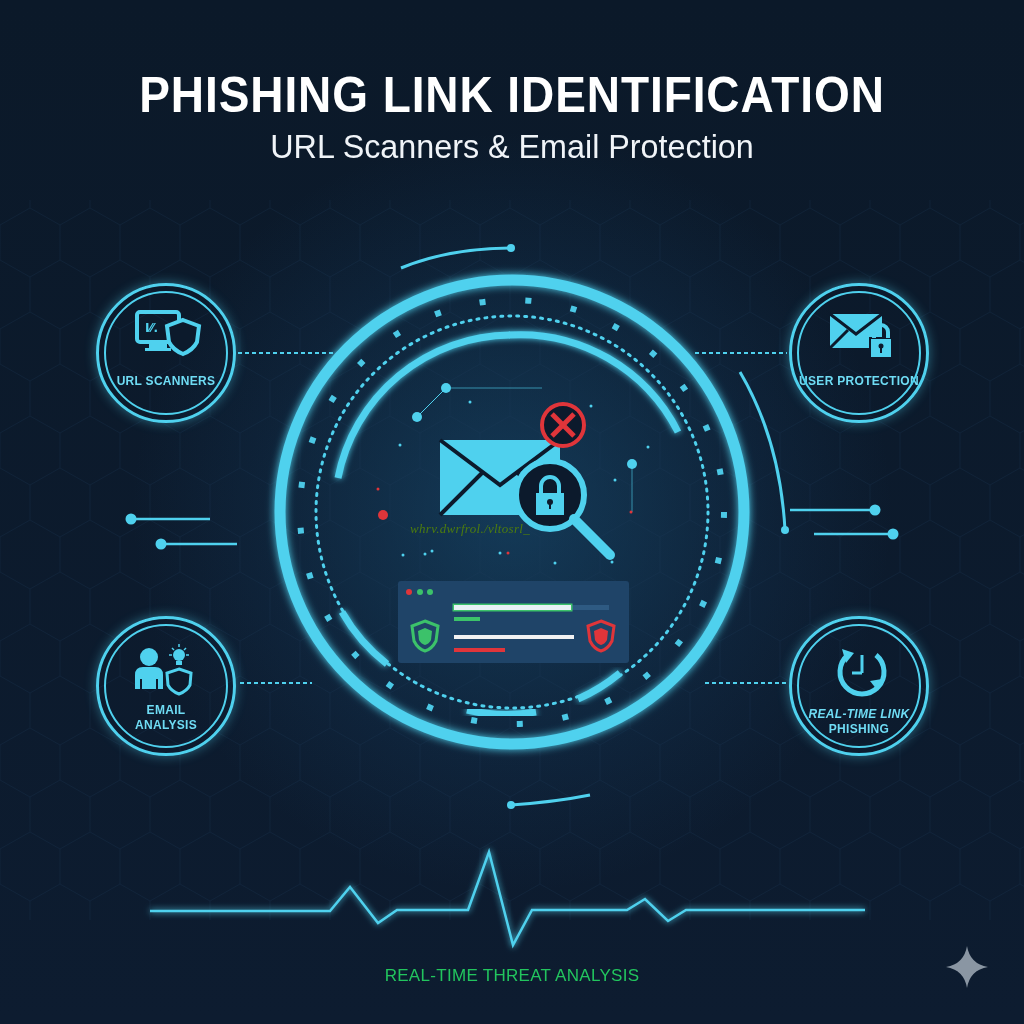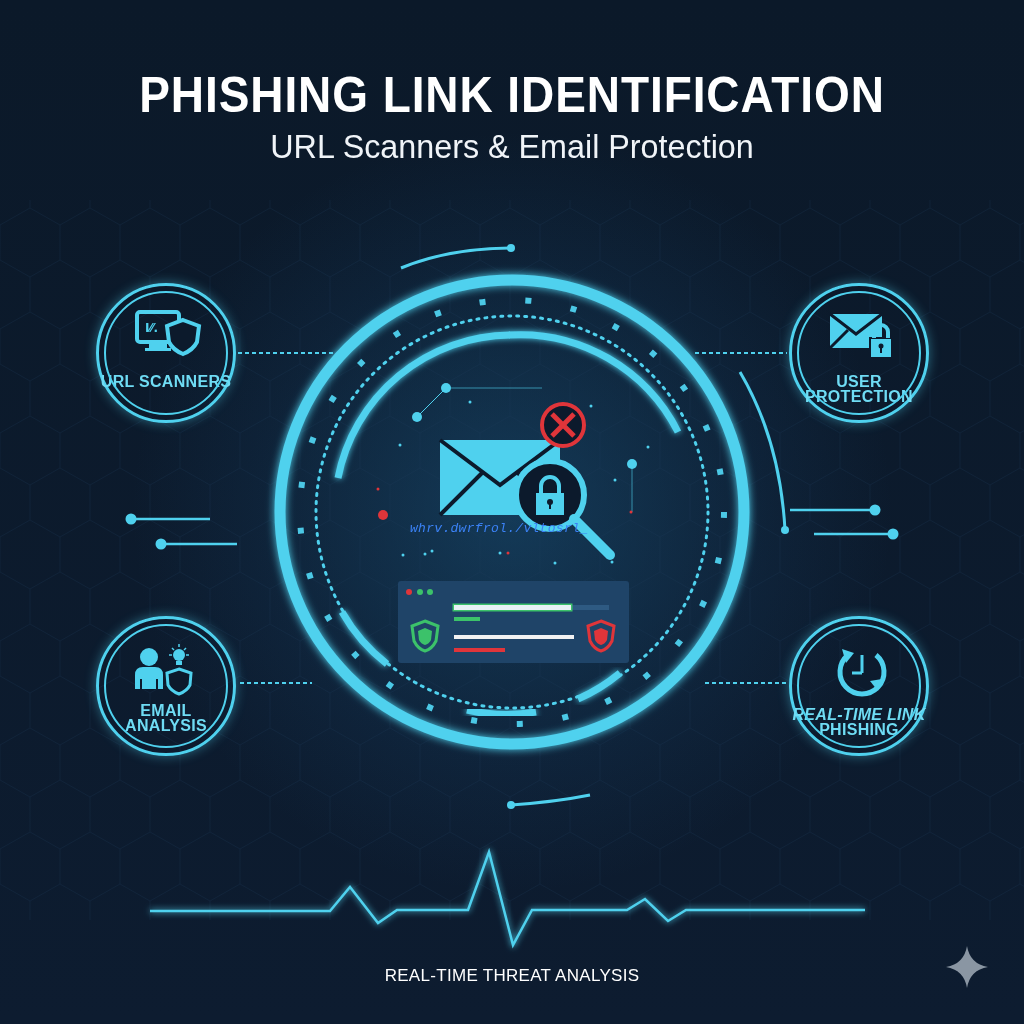--- a/index.html
+++ b/index.html
@@ -7,24 +7,24 @@
   .bg{position:absolute;inset:0;
       background:
         radial-gradient(circle at 512px 512px, rgba(40,140,200,0.28) 0px, rgba(30,90,140,0.12) 260px, rgba(12,26,44,0) 380px),
         linear-gradient(#0b1929,#0d1c30);}
   .hex{position:absolute;inset:0;opacity:0.25;}
   .title{position:absolute;left:0;right:0;top:66px;text-align:center;color:#ffffff;font-weight:bold;font-size:50px;letter-spacing:1px;transform:scaleX(0.92);}
   .subtitle{position:absolute;left:0;right:0;top:127px;text-align:center;color:#f0f4f8;font-size:34px;transform:scaleX(0.95);}
   svg.main{position:absolute;left:0;top:0;}
   .node{position:absolute;width:140px;height:140px;border-radius:50%;border:3px solid #4fd1ee;box-sizing:border-box;box-shadow:0 0 12px rgba(79,209,238,0.45);}
   .node::after{content:"";position:absolute;inset:5px;border-radius:50%;border:2px solid #4fd1ee;}
-  .node-label{position:absolute;left:0;right:0;text-align:center;color:#6fdcf4;font-size:16px;font-weight:bold;line-height:15px;letter-spacing:0.3px;}
+  .node-label{position:absolute;left:0;right:0;text-align:center;color:#6fdcf4;font-size:12px;font-weight:bold;line-height:15px;letter-spacing:0.3px;}
   .node-icon{position:absolute;left:30px;top:22px;width:80px;height:60px;}
-  .footer{position:absolute;left:0;right:0;top:966px;text-align:center;color:#ffffff;font-size:17px;letter-spacing:0.3px;}
-  .url-text{position:absolute;left:410px;top:521px;color:#3b82f6;font-size:13px;font-family:Liberation Mono, monospace;font-style:italic;letter-spacing:0.3px;}
+  .footer{position:absolute;left:0;right:0;top:966px;text-align:center;color:#22c55e;font-size:17px;letter-spacing:0.3px;}
+  .url-text{position:absolute;left:410px;top:521px;color:#4d7c0f;font-size:13px;font-family:Liberation Serif, serif;font-style:italic;letter-spacing:0.3px;}
   .browser{position:absolute;left:398px;top:581px;width:231px;height:82px;background:#1f4468;border-radius:3px;}
   .dot{position:absolute;top:8px;width:6px;height:6px;border-radius:50%;}
   .bar{position:absolute;height:4px;}
   .sparkle{position:absolute;left:944px;top:944px;width:46px;height:46px;}
 </style>
 </head>
 <body>
 
 <div class="bg"></div>
 

